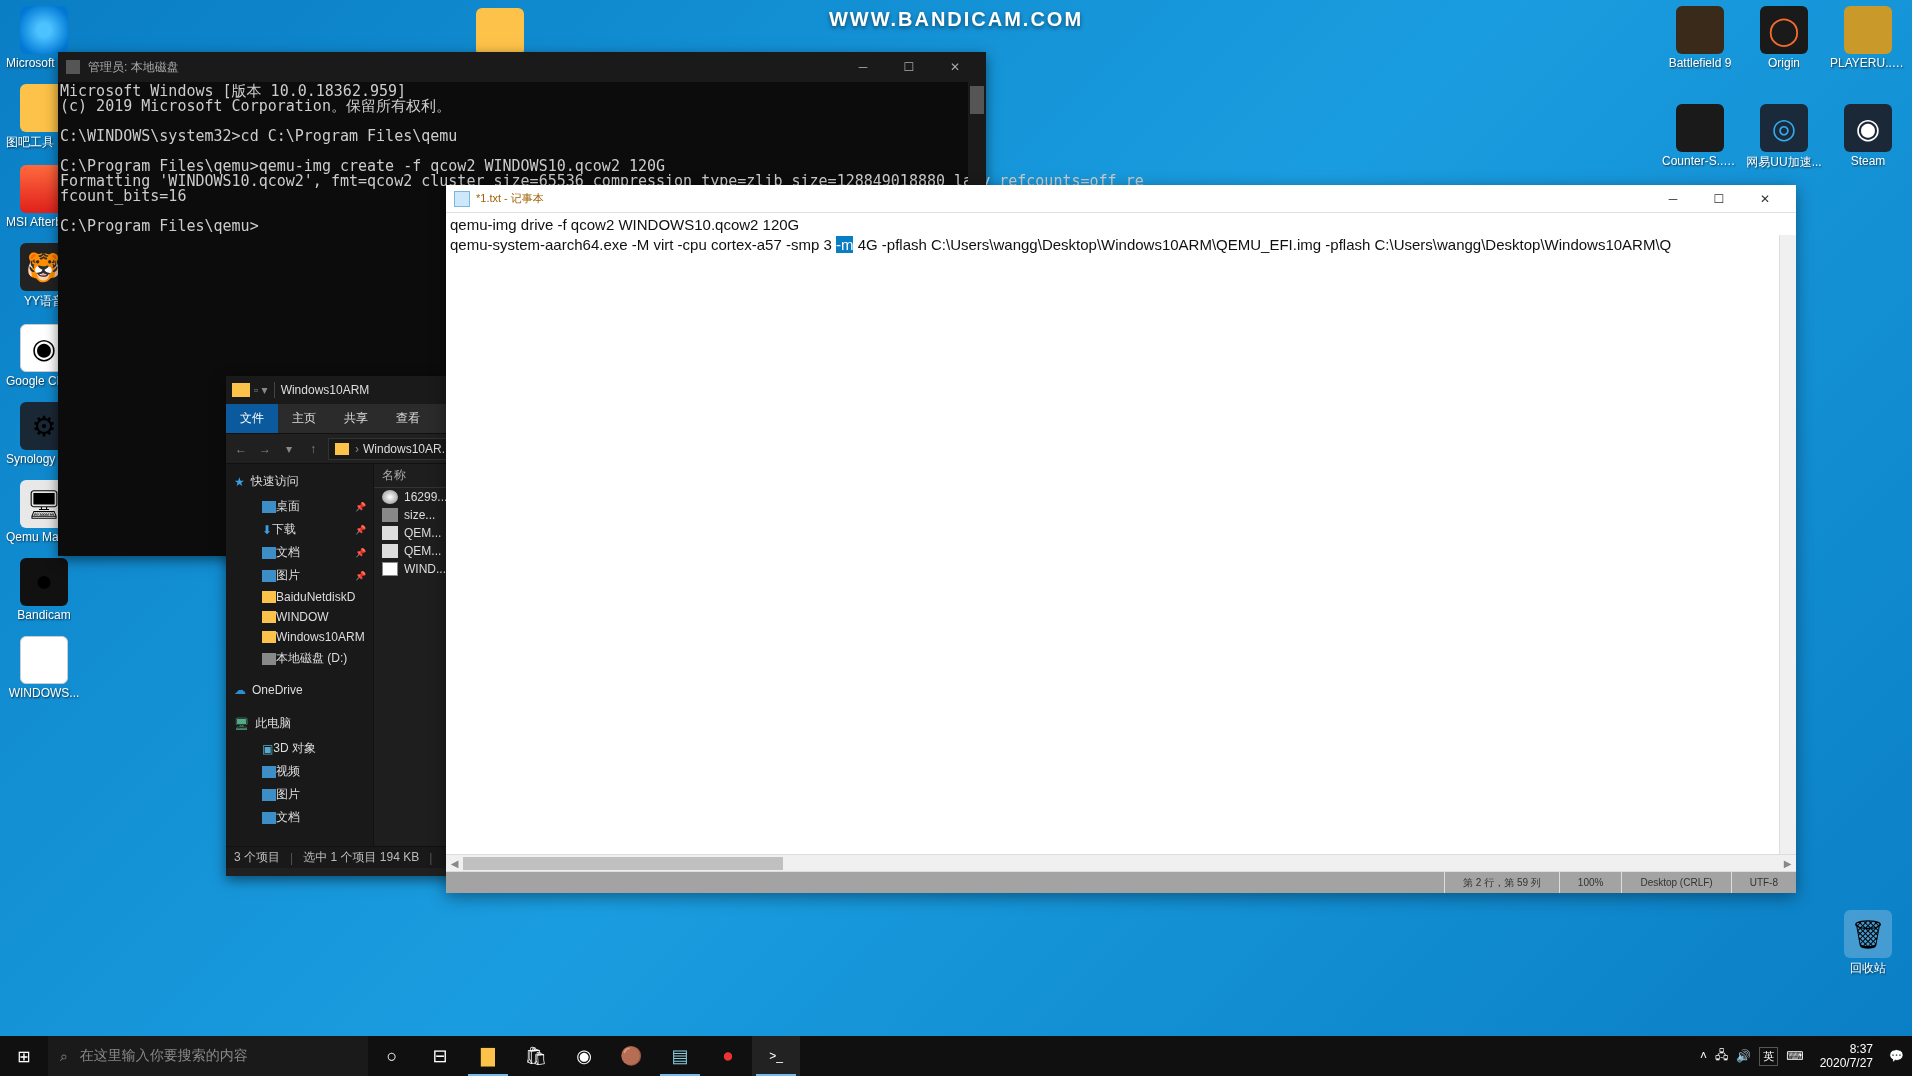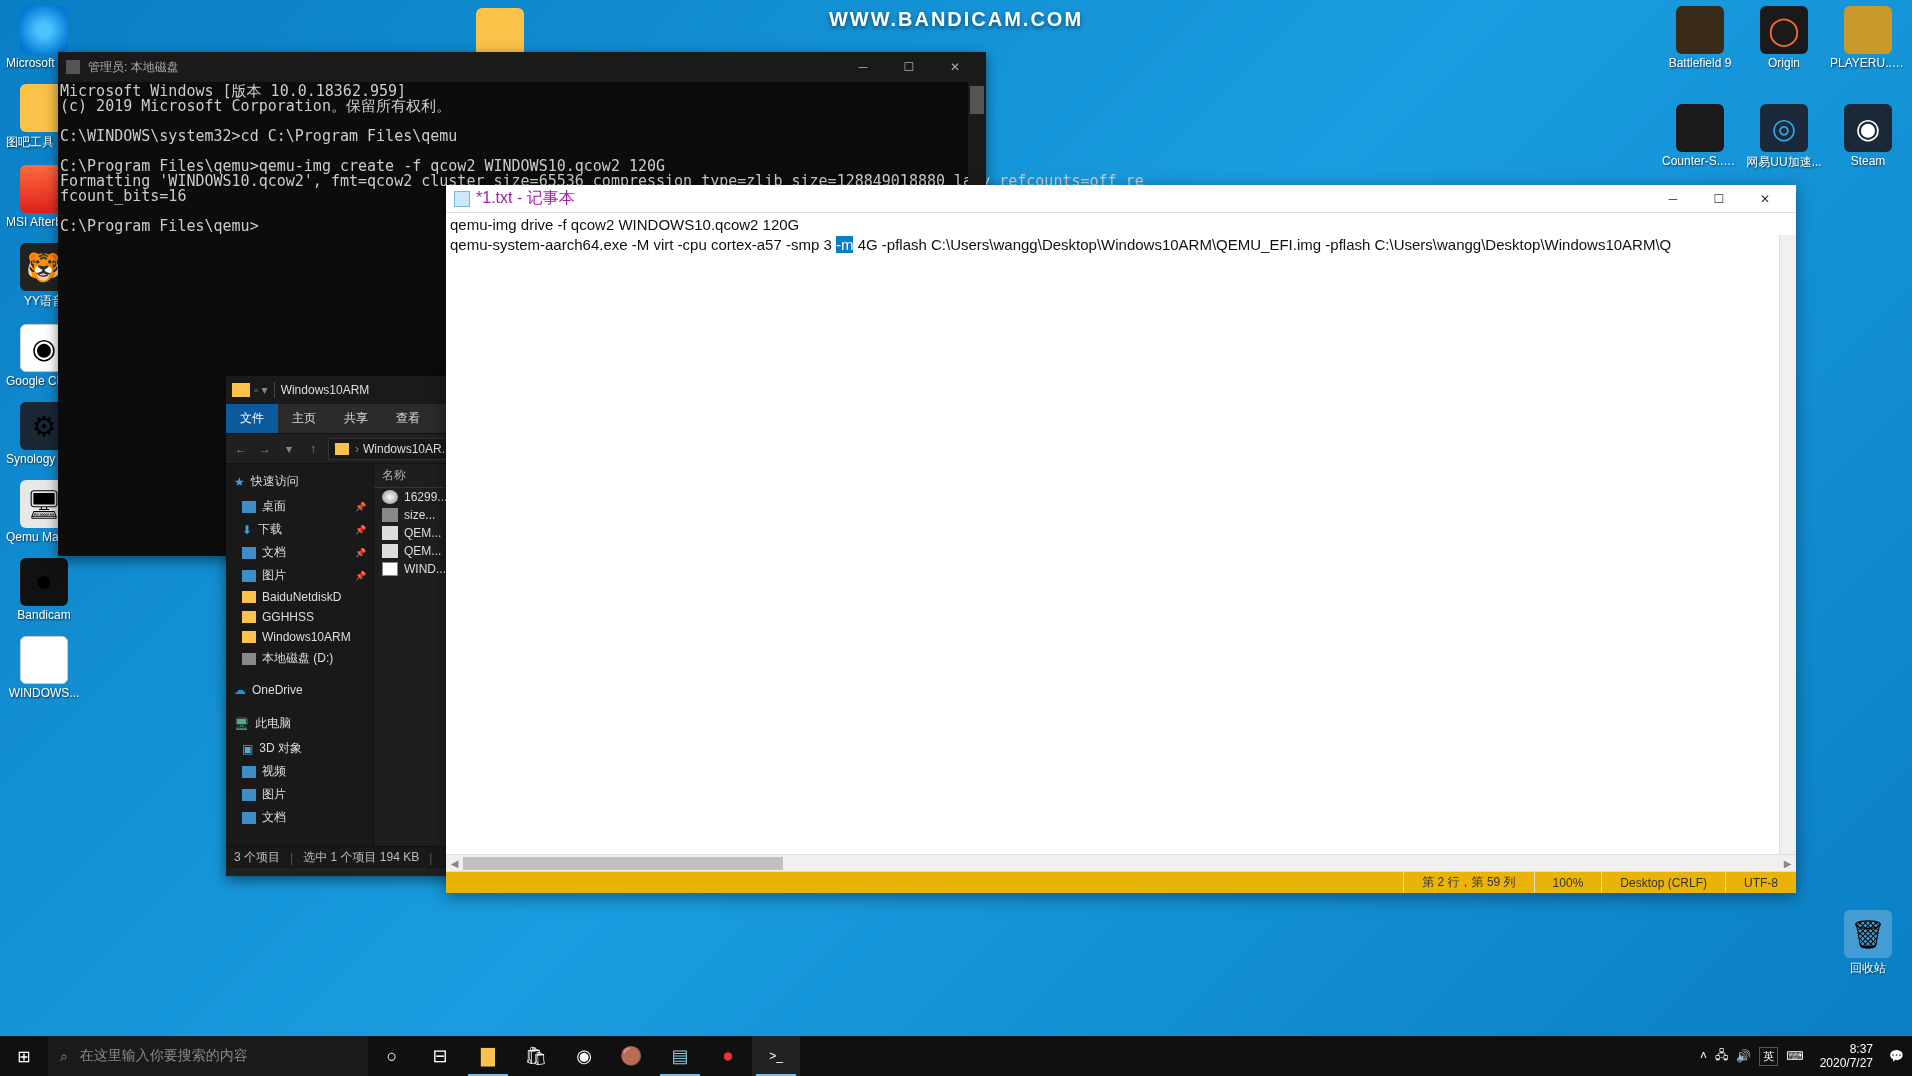--- a/index.html
+++ b/index.html
@@ -51,47 +51,47 @@
 .explorer .titlebar .sep { width: 1px; height: 16px; background: #444; margin: 0 6px; }
 .explorer .titlebar .wtxt { color: #ddd; }
 .explorer .ribbon { height: 30px; background: #2b2b2b; display: flex; align-items: flex-end; border-bottom: 1px solid #111; }
 .explorer .tab { padding: 6px 14px; font-size: 12px; color: #ddd; }
 .explorer .tab.file { background: #0c5a9e; color: #fff; }
 .explorer .addr { height: 30px; background: #202020; display: flex; align-items: center; padding: 0 6px; gap: 6px; border-bottom: 1px solid #111; }
 .explorer .nav-ic { width: 18px; color: #888; text-align: center; }
 .explorer .path { flex: 1; background: #191919; border: 1px solid #333; height: 22px; display: flex; align-items: center; padding: 0 6px; color: #ddd; }
 .explorer .main { display: flex; height: 382px; }
 .explorer .side { width: 148px; background: #191919; overflow: hidden; border-right: 1px solid #111; padding-top: 4px; }
-.explorer .side .item { padding: 3px 6px 3px 16px; display: flex; align-items: center; gap: 6px; position: relative; }
+.explorer .side .item { padding: 3px 6px 3px 36px; display: flex; align-items: center; position: relative; }
 .explorer .side .item .ico { width: 14px; height: 12px; display: inline-block; }
 .explorer .side .item.pin::after { content: "📌"; position: absolute; right: 6px; font-size: 9px; color: #888; }
 .explorer .side .hdr { padding: 5px 6px 5px 8px; font-weight: normal; display: flex; align-items: center; gap: 6px; }
 .explorer .content { flex: 1; background: #1e1e1e; }
 .explorer .content .cols { display: flex; border-bottom: 1px solid #333; padding: 3px 8px; color: #aaa; }
 .explorer .content .row { display: flex; align-items: center; padding: 2px 8px; gap: 6px; }
 .explorer .content .row .rico { width: 16px; height: 14px; }
 .explorer .status { height: 22px; background: #191919; display: flex; align-items: center; padding: 0 8px; gap: 10px; color: #bbb; border-top: 1px solid #111; }
 
 
 .notepad { position: absolute; left: 446px; top: 185px; width: 1350px; height: 708px; background: #fff; box-shadow: 0 4px 16px rgba(0,0,0,.4); display: flex; flex-direction: column; }
 .notepad .titlebar { height: 28px; background: #fff; border-bottom: 1px solid #e0e0e0; display: flex; align-items: center; padding: 0 8px; }
 .notepad .titlebar .nic { width: 16px; height: 16px; background: #cde8fa; border: 1px solid #7ab8e0; margin-right: 6px; }
-.notepad .titlebar .tx { font-size: 16px; color: #a21caf; }
+.notepad .titlebar .tx { font-size: 11px; color: #a16207; }
 .notepad .winbtns { margin-left: auto; display: flex; }
 .notepad .wb { width: 46px; height: 28px; display: flex; align-items: center; justify-content: center; color: #333; font-size: 12px; }
 .notepad .menu { height: 22px; display: flex; align-items: center; padding: 0 4px; font-size: 12px; color: #222; gap: 2px; border-bottom: 1px solid #e8e8e8; }
 .notepad .menu span { padding: 2px 8px; }
 .notepad .editor { flex: 1; padding: 2px 4px; font-family: "Microsoft YaHei", Consolas, monospace; font-size: 15px; line-height: 20px; color: #111; white-space: pre; overflow: hidden; position: relative; }
 .notepad .editor .sel { background: #0a7ec4; color: #fff; }
 .notepad .hscroll { height: 17px; background: #f0f0f0; border-top: 1px solid #ddd; display: flex; align-items: center; position: relative; }
 .notepad .hscroll .ar { width: 17px; height: 17px; color: #888; text-align: center; line-height: 17px; font-size: 10px; }
 .notepad .hscroll .track { flex: 1; position: relative; height: 17px; }
 .notepad .hscroll .thumb { position: absolute; left: 0; width: 320px; top: 2px; height: 13px; background: #c0c0c0; }
 .notepad .hscroll .ar.r { margin-left: auto; }
-.notepad .statusbar { height: 22px; background: #eab308; border-top: 1px solid #ddd; display: flex; align-items: center; font-size: 12px; color: #333; }
+.notepad .statusbar { height: 22px; background: #a3a3a3; border-top: 1px solid #ddd; display: flex; align-items: center; font-size: 10px; color: #333; }
 .notepad .statusbar .cell { padding: 0 18px; border-left: 1px solid #ddd; height: 100%; display: flex; align-items: center; }
 .notepad .statusbar .sp { flex: 1; }
 .notepad .vscroll { position: absolute; right: 0; top: 50px; bottom: 39px; width: 17px; background: #f0f0f0; border-left: 1px solid #ddd; }
 
 
 .taskbar { position: absolute; left: 0; right: 0; bottom: 0; height: 40px; background: #101010; display: flex; align-items: center; color: #fff; }
 .taskbar .tb-item { height: 40px; display: flex; align-items: center; justify-content: center; }
 .taskbar .start { width: 48px; font-size: 16px; }
 .taskbar .search { width: 320px; height: 40px; background: #1a1a1a; display: flex; align-items: center; padding: 0 12px; color: #888; font-size: 14px; gap: 12px; }
 .taskbar .ticon { width: 48px; height: 40px; display: flex; align-items: center; justify-content: center; font-size: 18px; position: relative; }
@@ -253,21 +253,21 @@
       <div class="item pin">
           <span class="ico ico-pic"></span>
           <span>图片</span>
         </div>
       <div class="item">
           <span class="ico ico-fld"></span>
           <span>BaiduNetdiskD</span>
         </div>
       <div class="item">
           <span class="ico ico-fld"></span>
-          <span>GGHHSS</span>
+          <span>WINDOW</span>
         </div>
       <div class="item">
           <span class="ico ico-fld"></span>
           <span>Windows10ARM</span>
         </div>
       <div class="item">
           <span class="ico ico-drv"></span>
           <span>本地磁盘 (D:)</span>
         </div>
       <div class="hdr" style="margin-top:8px;">

